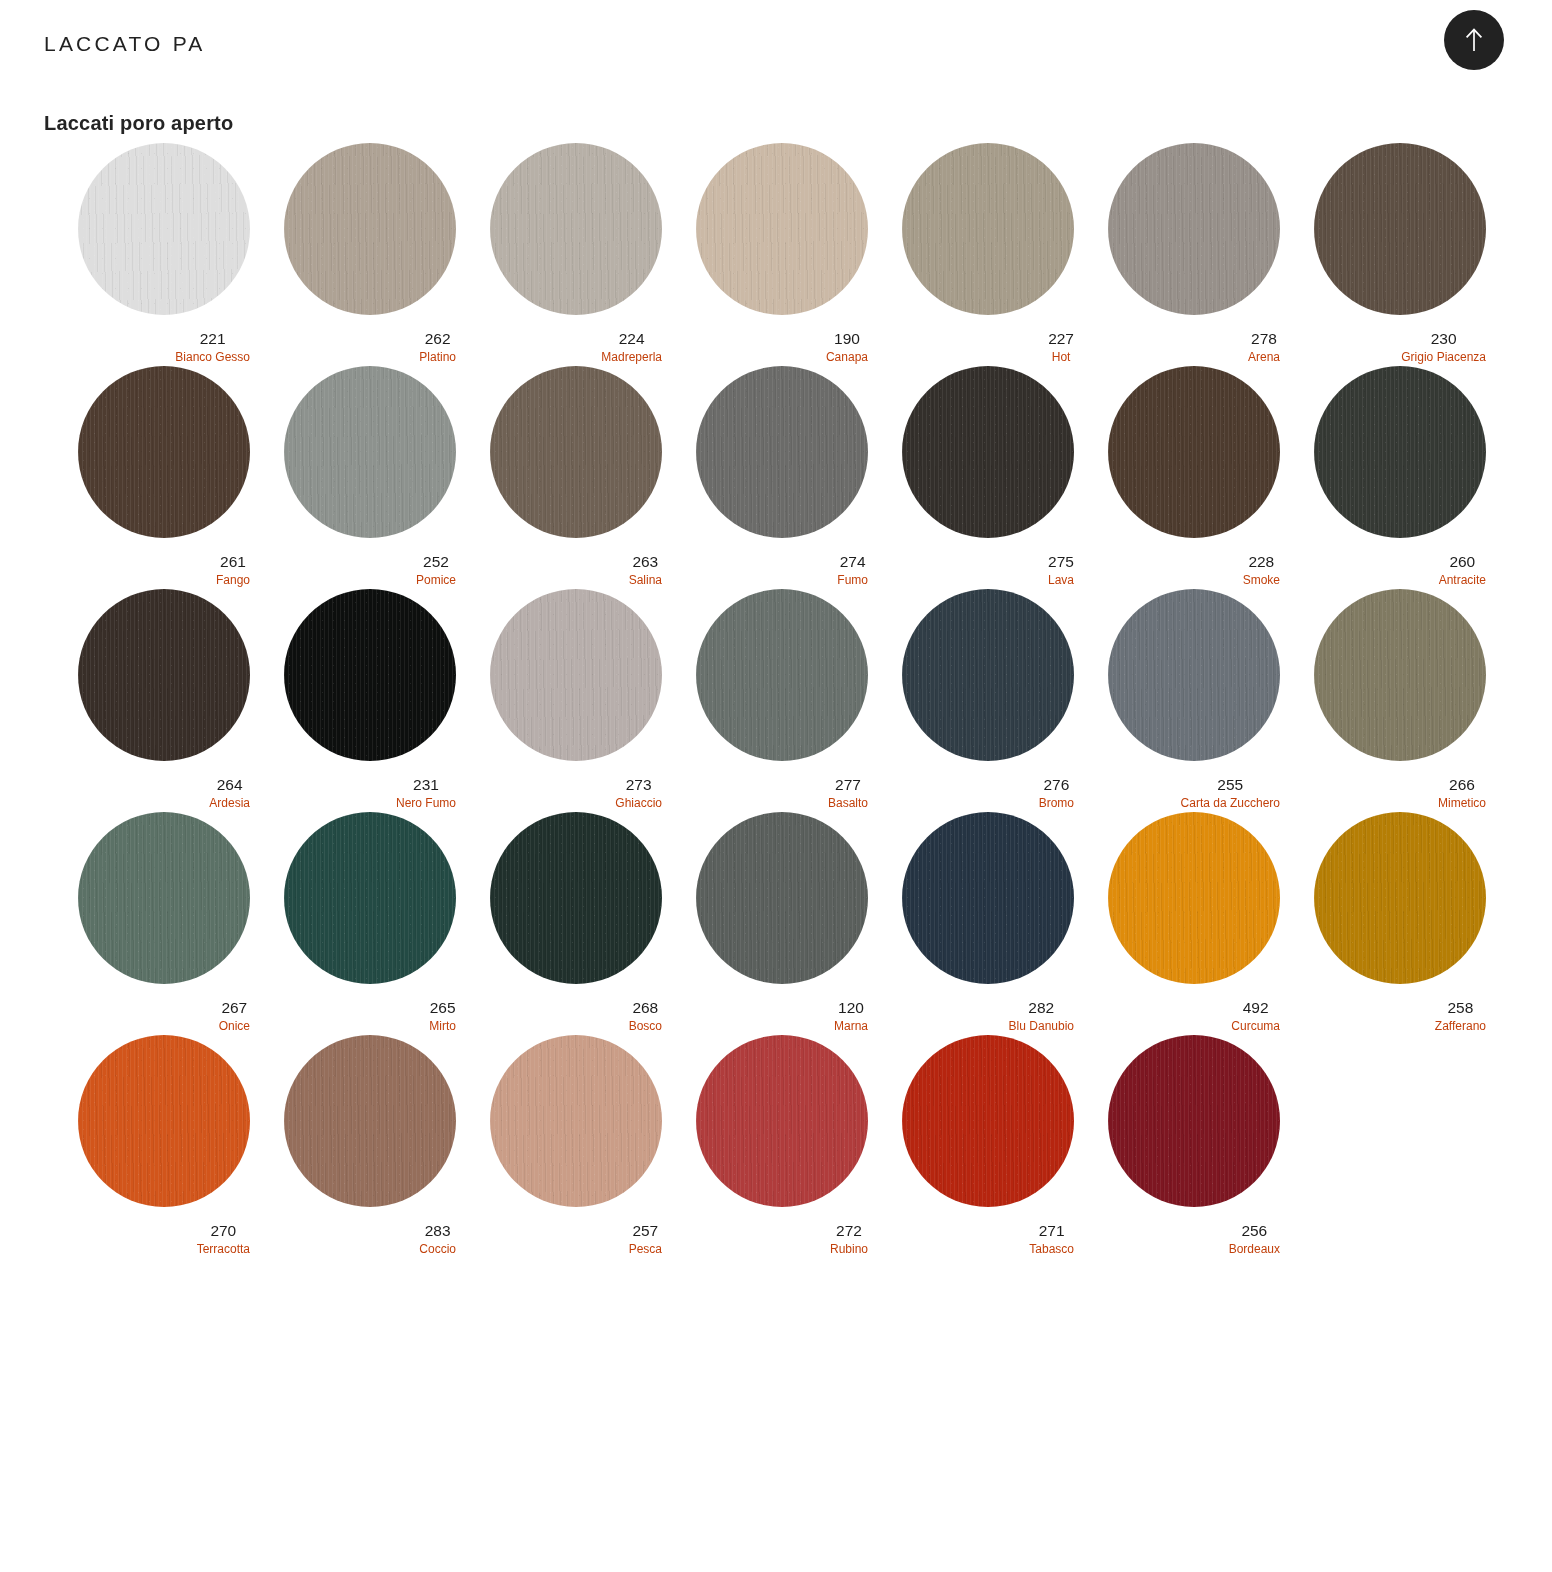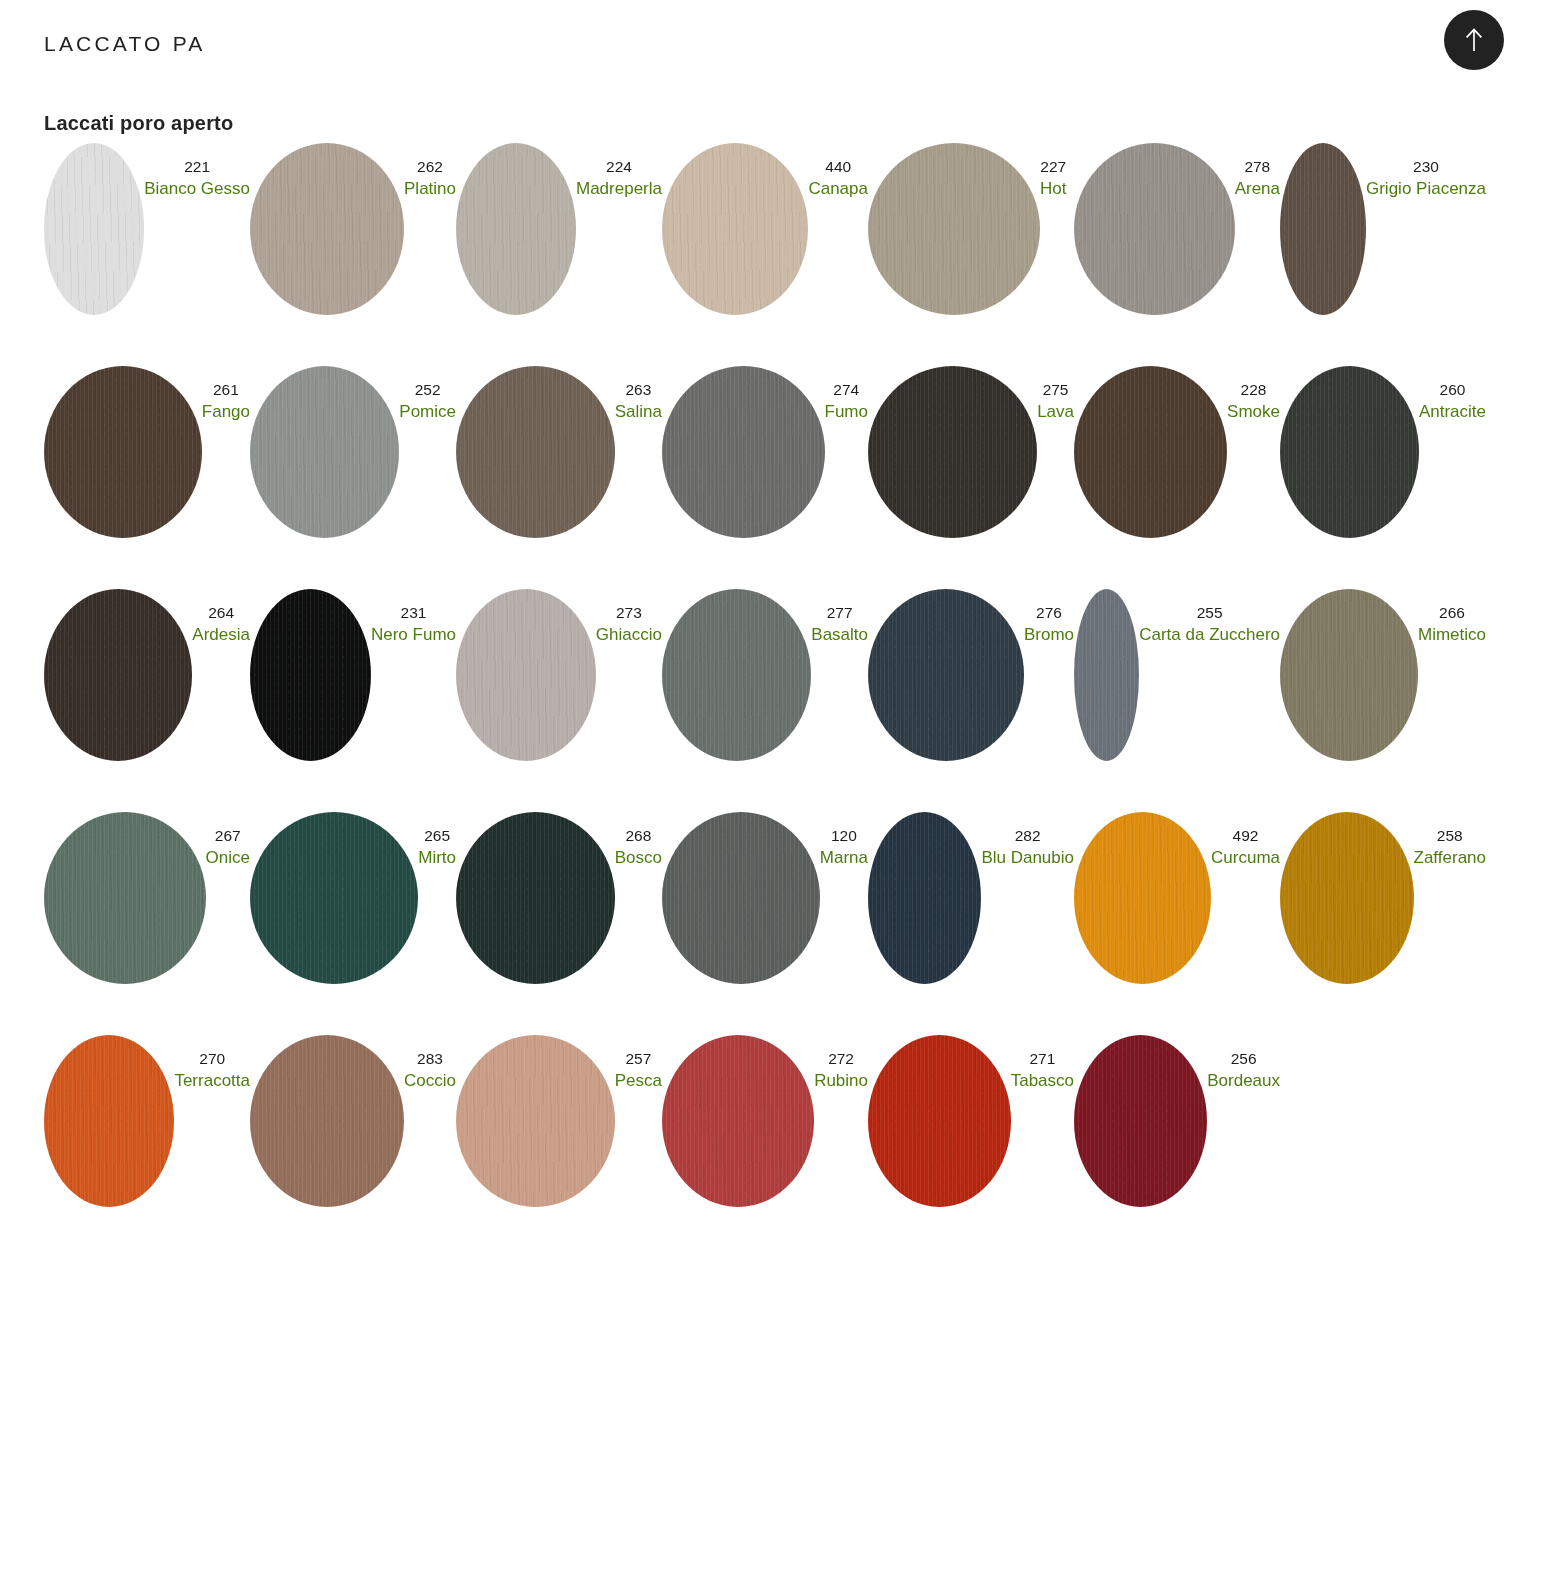--- a/index.html
+++ b/index.html
@@ -61,22 +61,22 @@
     left: 44px;
     top: 143px;
     width: 1450px;
     display: grid;
     grid-template-columns: repeat(7, 206px);
     grid-auto-rows: 223px;
   }
   .swatch-cell {
     width: 206px;
     display: flex;
-    flex-direction: row;
-    align-items: flex-start;
+    flex-direction: column;
+    align-items: flex-end;
   }
   .swatch-disc {
     width: 172px;
     height: 172px;
     border-radius: 50%;
     position: relative;
     overflow: hidden;
     background-color: #cccccc;
   }
   
@@ -115,23 +115,23 @@
   }
   .swatch-code {
     display: block;
     font-size: 15.5px;
     font-weight: 400;
     color: #1e1e1e;
     white-space: nowrap;
   }
   .swatch-name {
     display: block;
-    font-size: 17px;
+    font-size: 12px;
     font-weight: 400;
-    color: #4d7c0f;
+    color: #c2410c;
     white-space: nowrap;
   }
 </style>
 </head>
 <body>
 
 <div class="page">
 
   <h1 class="page-title">LACCATO PA</h1>
 
@@ -164,21 +164,21 @@
       <div class="swatch-cell">
         <div class="swatch-disc" style="background-color: rgb(183, 176, 167);"></div>
         <div class="swatch-caption">
           <span class="swatch-code">224</span>
           <span class="swatch-name">Madreperla</span>
         </div>
       </div>
       <div class="swatch-cell">
         <div class="swatch-disc" style="background-color: rgb(203, 185, 166);"></div>
         <div class="swatch-caption">
-          <span class="swatch-code">440</span>
+          <span class="swatch-code">190</span>
           <span class="swatch-name">Canapa</span>
         </div>
       </div>
       <div class="swatch-cell">
         <div class="swatch-disc" style="background-color: rgb(166, 156, 138);"></div>
         <div class="swatch-caption">
           <span class="swatch-code">227</span>
           <span class="swatch-name">Hot</span>
         </div>
       </div>

